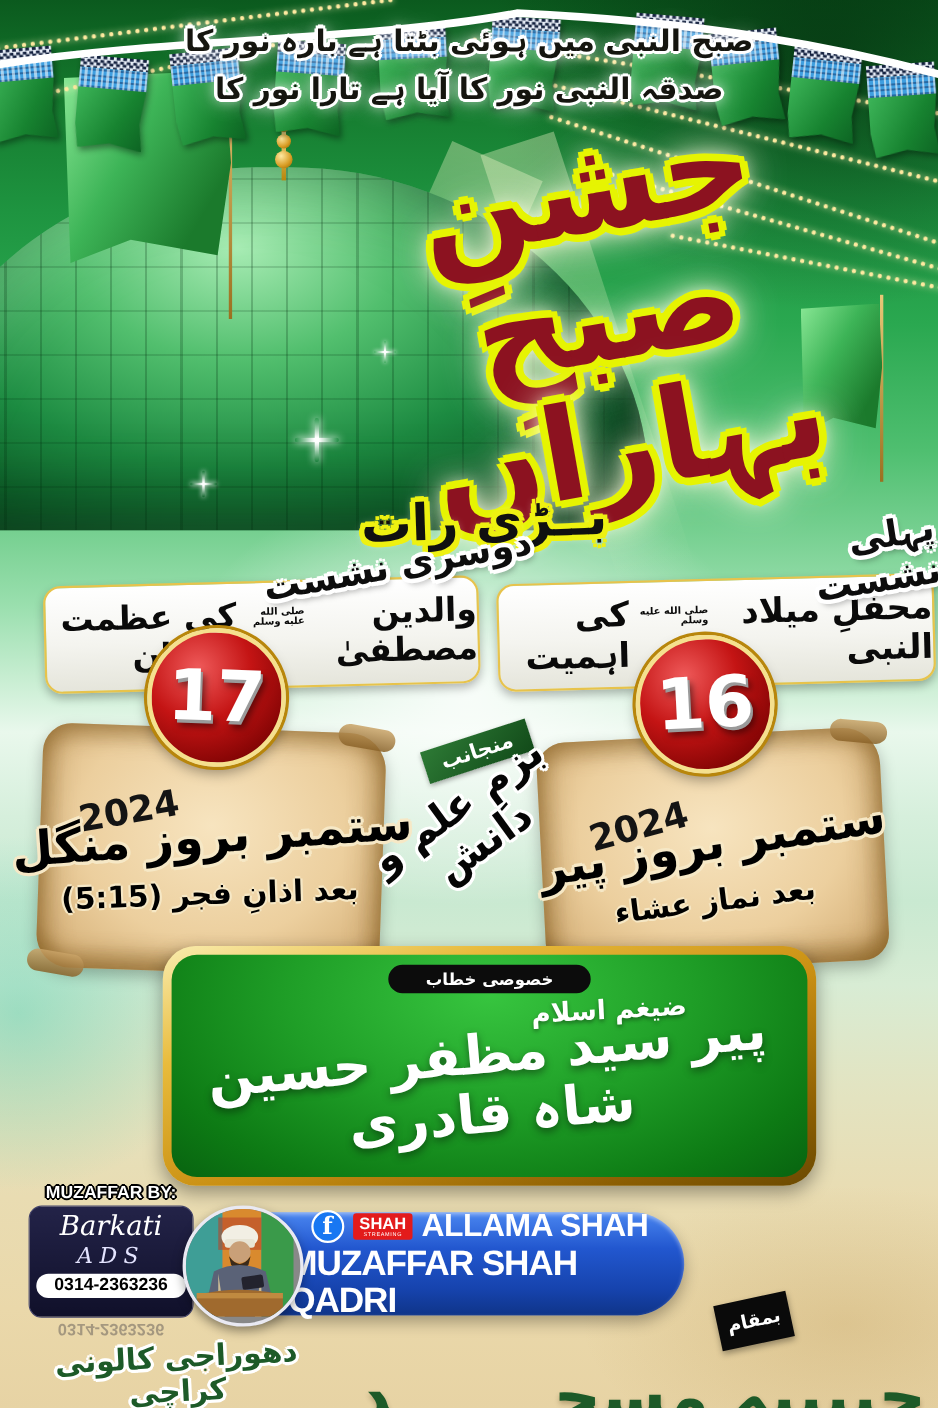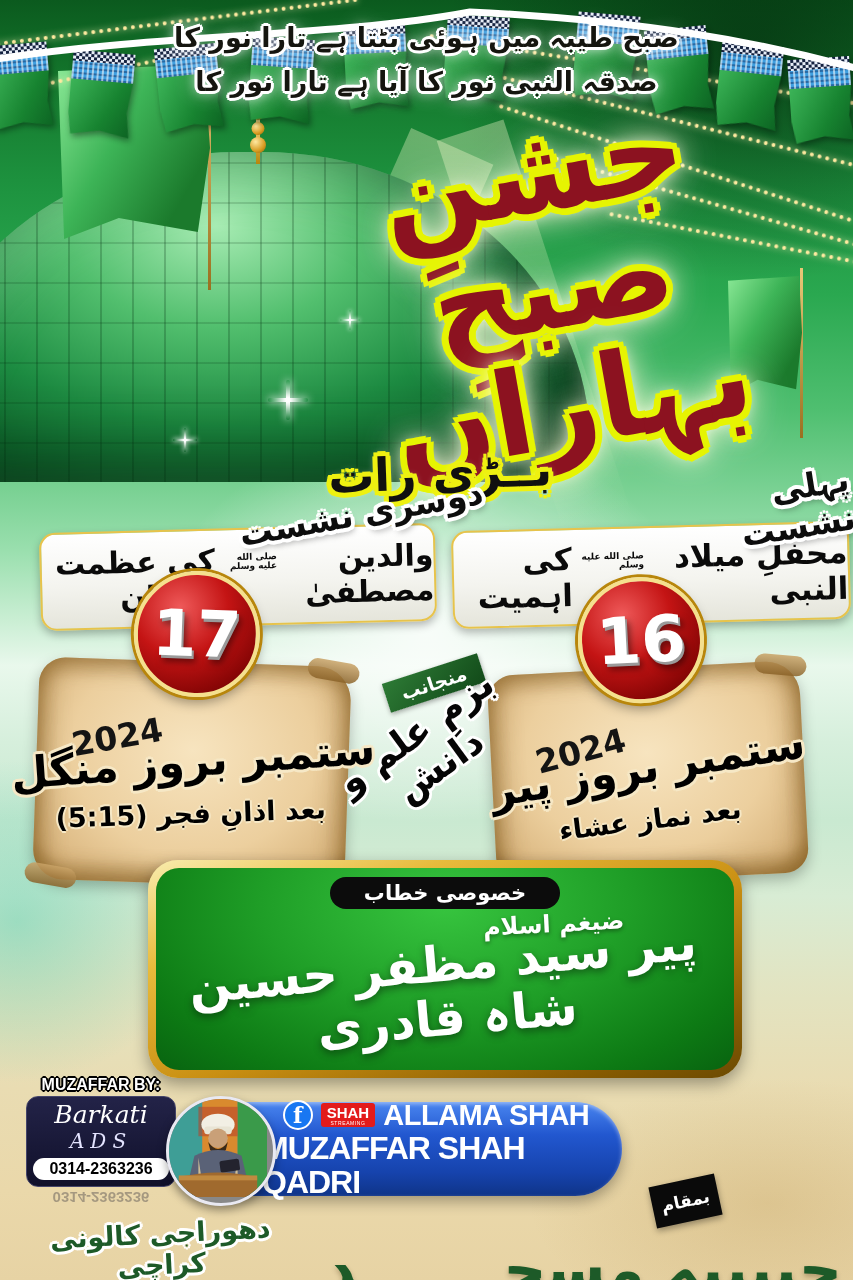--- a/index.html
+++ b/index.html
@@ -95,30 +95,30 @@
     padding:4px 16px;transform:rotate(-18deg);direction:rtl;box-shadow:0 2px 5px rgba(0,0,0,.35);}
   .org-name{position:absolute;top:56px;left:-14px;width:184px;text-align:center;font-size:37px;font-weight:bold;color:#050505;direction:rtl;
     transform:rotate(-36deg);line-height:1.12;
     text-shadow:-3px 0 0 #fff,3px 0 0 #fff,0 -3px 0 #fff,0 3px 0 #fff,-2px -2px 0 #fff,2px -2px 0 #fff,-2px 2px 0 #fff,2px 2px 0 #fff;}
 
   .special-outer{position:absolute;left:148px;top:860px;width:594px;height:218px;border-radius:30px;box-sizing:border-box;padding:8px;z-index:7;
     background:linear-gradient(160deg,#f9ecae 0%,#e8bb3c 25%,#c98f12 55%,#8a5d02 85%,#6b4a02 100%);
     box-shadow:0 6px 16px rgba(0,0,0,.35);}
   .special-inner{width:100%;height:100%;border-radius:23px;position:relative;display:flex;flex-direction:column;align-items:center;box-sizing:border-box;
     background:radial-gradient(ellipse at 50% 18%, #37c53f 0%, #1f9e27 45%, #0d7a14 80%, #086310 100%);}
-  .special-badge{margin-top:9px;background:#0c0c0c;color:#fff;font-size:21px;font-weight:bold;padding:4px 34px;border-radius:22px;direction:rtl;}
+  .special-badge{margin-top:9px;background:#0c0c0c;color:#fff;font-size:15px;font-weight:bold;padding:4px 34px;border-radius:22px;direction:rtl;}
   .special-honorific{color:#fff;font-size:24px;font-weight:bold;direction:rtl;margin-top:1px;align-self:flex-end;margin-right:110px;transform:rotate(-3deg);
     text-shadow:0 2px 4px rgba(0,0,0,.4);}
   .special-name{color:#fff;font-size:49px;font-weight:bold;direction:rtl;text-align:center;transform:rotate(-5deg);line-height:1.1;margin-top:0;
     text-shadow:0 3px 8px rgba(0,0,0,.45);}
 
   .designed{position:absolute;left:26px;top:1076px;width:150px;text-align:center;z-index:8;font-family:"Liberation Sans",sans-serif;}
   .designed-label{color:#fff;font-size:16px;font-weight:bold;
     text-shadow:-2px 0 0 #000,2px 0 0 #000,0 -2px 0 #000,0 2px 0 #000,-1px -1px 0 #000,1px -1px 0 #000,-1px 1px 0 #000,1px 1px 0 #000;}
-  .designed-box{margin-top:2px;background:linear-gradient(180deg,#232348,#10102a);border-radius:12px;border:1px solid #44446a;padding:5px 6px 6px;}
+  .designed-box{margin-top:2px;background:linear-gradient(180deg,#232348,#10102a);border-radius:12px;border:1px solid #44446a;padding:5px 6px 17px;}
   .designed-name{font-family:"DejaVu Serif",serif;font-style:italic;color:#fff;font-size:25px;line-height:1.05;}
   .designed-sub{font-family:"DejaVu Serif",serif;font-style:italic;color:#e4e4ff;font-size:20px;letter-spacing:6px;margin-top:1px;}
   .designed-phone{margin-top:5px;background:#fff;border-radius:12px;color:#000;font-size:16px;font-weight:bold;padding:2px 0;}
   .designed-reflection{margin-top:2px;color:rgba(20,20,40,.32);font-size:15px;font-weight:bold;transform:scaleY(-1);}
 
   .live-pill{position:absolute;left:170px;top:1102px;width:452px;height:94px;border-radius:48px;z-index:7;box-sizing:border-box;
     background:linear-gradient(180deg,#4a86f0 0%,#2257cf 35%,#1643ad 75%,#0f3488 100%);
     box-shadow:0 6px 14px rgba(0,0,0,.3), inset 0 2px 4px rgba(255,255,255,.45);
     display:flex;flex-direction:column;align-items:center;justify-content:center;padding-left:92px;padding-right:12px;
     font-family:"Liberation Sans",sans-serif;}
@@ -222,21 +222,21 @@
     <div class="lights" style="left:430px;top:34px;width:430px;transform:rotate(9deg);"></div>
     <div class="lights" style="left:465px;top:66px;width:400px;transform:rotate(14deg);"></div>
     <div class="lights" style="left:500px;top:104px;width:370px;transform:rotate(18deg);"></div>
     <div class="lights" style="left:540px;top:152px;width:330px;transform:rotate(16deg);"></div>
     <div class="lights" style="left:610px;top:212px;width:260px;transform:rotate(11deg);"></div>
     <div class="lights" style="left:-20px;top:44px;width:380px;transform:rotate(-7deg);"></div>
     <div class="lights" style="left:-20px;top:96px;width:300px;transform:rotate(-12deg);"></div>
   </div>
 
   <div class="couplet">
-    <div>صبح طیبہ میں ہوئی بٹتا ہے تارا نور کا</div>
+    <div>صبح النبی میں ہوئی بٹتا ہے بارہ نور کا</div>
     <div>صدقہ النبی نور کا آیا ہے تارا نور کا</div>
   </div>
 
   <div class="title">
     <div class="title-text">جشنِ صبحِ بہاراں</div>
   </div>
   <div class="bari">بــڑی رات</div>
 
   <div class="sess-head" style="left:662px;top:474px;transform:rotate(-9deg);">پہلی نشست</div>
   <div class="sess-box" style="left:452px;top:526px;width:394px;font-size:31px;transform:rotate(-1.5deg);">

